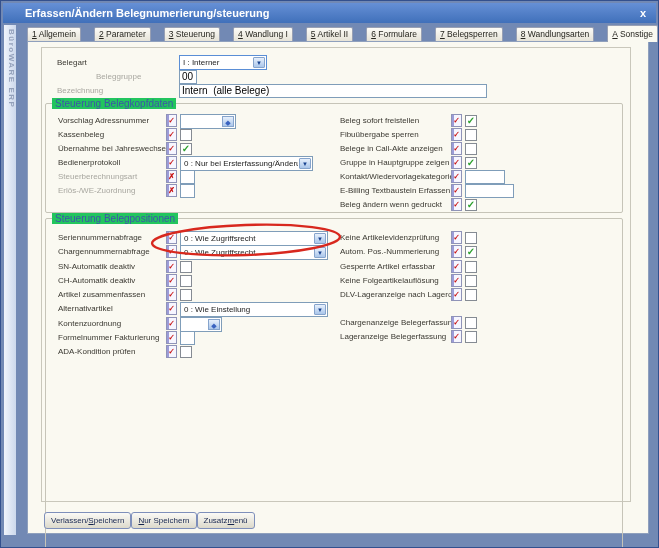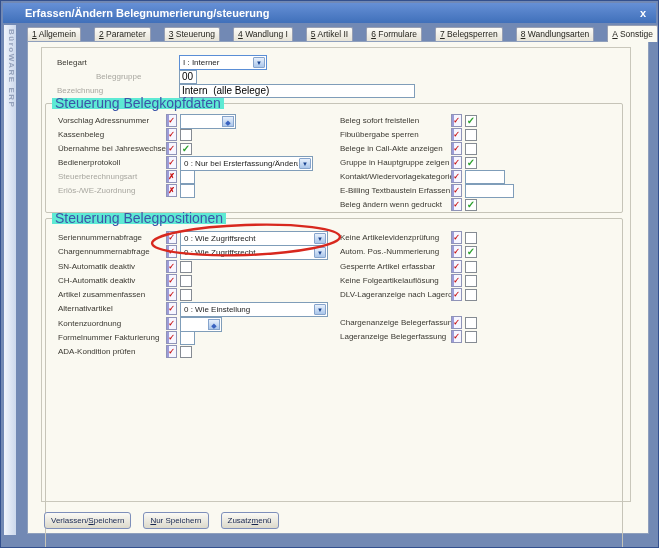--- a/index.html
+++ b/index.html
@@ -24,22 +24,22 @@
   .tab.active { height:17px; line-height:16px; background:#faf9f1; margin-bottom:-1px; }
   .accel { text-decoration:underline; }
   .ps { white-space:pre; }
   .page { position:absolute; left:26px; top:40px; width:622px; height:493px;
           background:#faf9f1; border:1px solid #8fa0bd; z-index:1; }
   .panel { position:absolute; left:13px; top:5px; width:590px; height:455px;
            border:1px solid #c9c7bb; }
   .lbl { position:absolute; font-size:8px; color:#3a3831; white-space:nowrap; }
   .lbl.dis { color:#a8a7a0; }
   .grp { position:absolute; border:1px solid #c6c4b8; border-radius:2px; }
-  .grp-title { position:absolute; top:-6px; left:6px; background:#5eead4; padding:0 3px;
-               font-size:14px; color:#3c55a8; line-height:11px; white-space:nowrap; }
+  .grp-title { position:absolute; top:-6px; left:6px; background:#22c55e; padding:0 3px;
+               font-size:10px; color:#3c55a8; line-height:11px; white-space:nowrap; }
   .fcol { position:absolute; }
   .frow { position:relative; height:14px; }
   .g2 .frow { height:14.3px; }
   .frow.gap { height:13.5px; }
   .flabel { position:absolute; left:0; top:2px; font-size:8px; color:#3a3831; white-space:nowrap; }
   .dis .flabel { color:#a8a7a0; }
   .ficon { position:absolute; left:108px; top:0; }
   .fctrl { position:absolute; left:122px; top:0; }
   .fcol.r .ficon { left:111px; }
   .fcol.r .fctrl { left:125px; }
@@ -58,21 +58,21 @@
                background:linear-gradient(#e7f0fc,#aac6ea); border:1px solid #86a4cc;
                border-radius:1px; text-align:center; }
   .combo-btn span { font-size:6px; line-height:10px; color:#17418f; display:block; }
   .spin { position:absolute; height:15px; background:#fff; border:1px solid #7f9db9; }
   .spin-val { position:absolute; left:2px; top:1px; font-size:8px; white-space:pre; }
   .spin-btn { position:absolute; right:1px; top:1px; bottom:1px; width:12px;
               background:linear-gradient(#e7f0fc,#aac6ea); border:1px solid #86a4cc;
               text-align:center; font-size:7px; line-height:11px; color:#3a63c0; }
   .txt { position:absolute; height:14px; background:#fff; border:1px solid #7f9db9;
          font-size:10px; padding:0 2px; line-height:12px; white-space:pre; overflow:hidden; }
-  .btns { position:absolute; left:16px; top:470px; display:flex; gap:12px; }
+  .btns { position:absolute; left:16px; top:470px; display:flex; gap:0; }
   .btn { height:17px; padding:1px 6px 0; font-size:8px; color:#17264f;
          background:linear-gradient(#fbfaf6,#dcd9cb); border:1px solid #7e8fba;
          border-radius:3px; line-height:14px; white-space:nowrap; }
   .annot { position:absolute; left:120px; top:180px; width:196px; height:36px;
            z-index:6; pointer-events:none; }
 </style>
 </head>
 <body>
 
 <div class="win">
@@ -103,21 +103,21 @@
     <span class="lbl" style="left:29px;top:16px;">Belegart</span>
     <div class="combo focus" style="left:151px;top:13px;width:88px;">
       <span class="combo-val">I : Interner</span>
       <span class="combo-btn">
           <span>▼</span>
         </span>
     </div>
     <span class="lbl dis" style="left:29px;top:30px;padding-left:39px;">Beleggruppe</span>
     <div class="txt" style="left:151px;top:28px;width:18px;">00</div>
     <span class="lbl dis" style="left:29px;top:44px;">Bezeichnung</span>
-    <div class="txt" style="left:151px;top:42px;width:236px;">Intern  (alle Belege)</div>
+    <div class="txt" style="left:151px;top:42px;width:308px;">Intern  (alle Belege)</div>
 
     <div class="grp" style="left:17px;top:61px;width:578px;height:110px;">
       <span class="grp-title">Steuerung Belegkopfdaten</span>
 
       <div class="fcol l" style="left:12px;top:10px;">
         <div class="frow">
           <span class="flabel">Vorschlag Adressnummer</span>
           <span class="ficon icon-btn">✓</span>
           <span class="fctrl spin" style="width:56px;">
             <span class="spin-val"></span>

